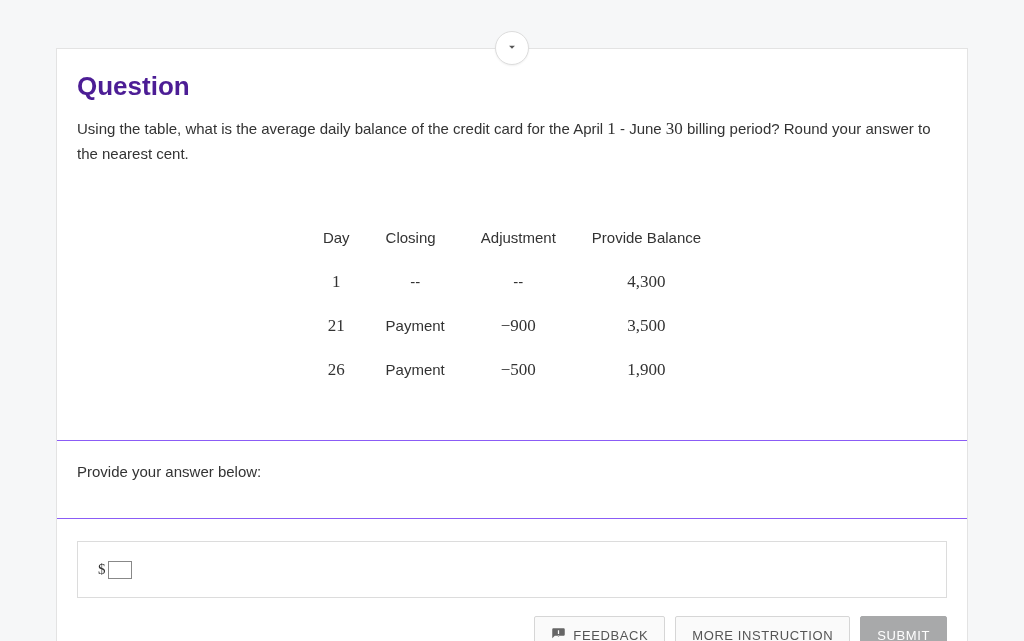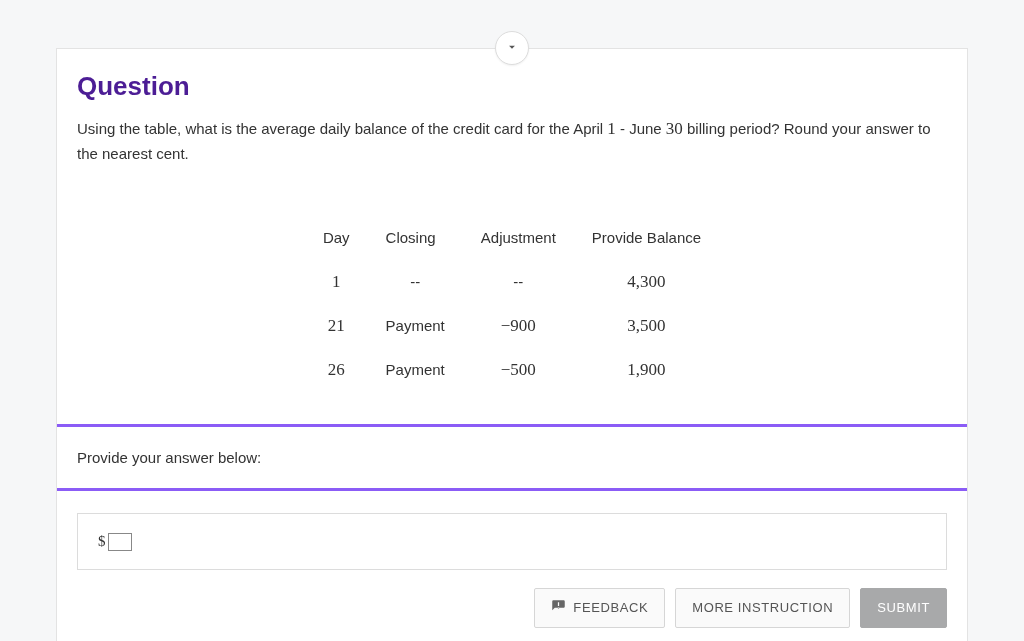--- a/index.html
+++ b/index.html
@@ -28,21 +28,21 @@
     cursor: pointer;
     box-shadow: 0 1px 2px rgba(0,0,0,0.06);
   }
   .top-btn svg { width: 14px; height: 14px; fill: #555; }
   .card {
     background: #fff;
     border: 1px solid #e3e3e3;
     margin-top: 48px;
   }
   .sect { padding: 22px 20px; }
-  .sect.bordered { border-top: 3px solid #8b5cf6; }
+  .sect.bordered { border-top: 1px solid #8b5cf6; margin-top: 16px; }
   h2.q-title {
     font-size: 26px;
     margin: 0 0 14px 0;
     font-weight: 700;
     color: #4c1d95;
   }
   .q-text { line-height: 1.55; color: #333; }
   .q-text .serif { font-family: Georgia, "Times New Roman", serif; font-size: 17px; }
   .tbl-wrap {
     display: flex; justify-content: center;

